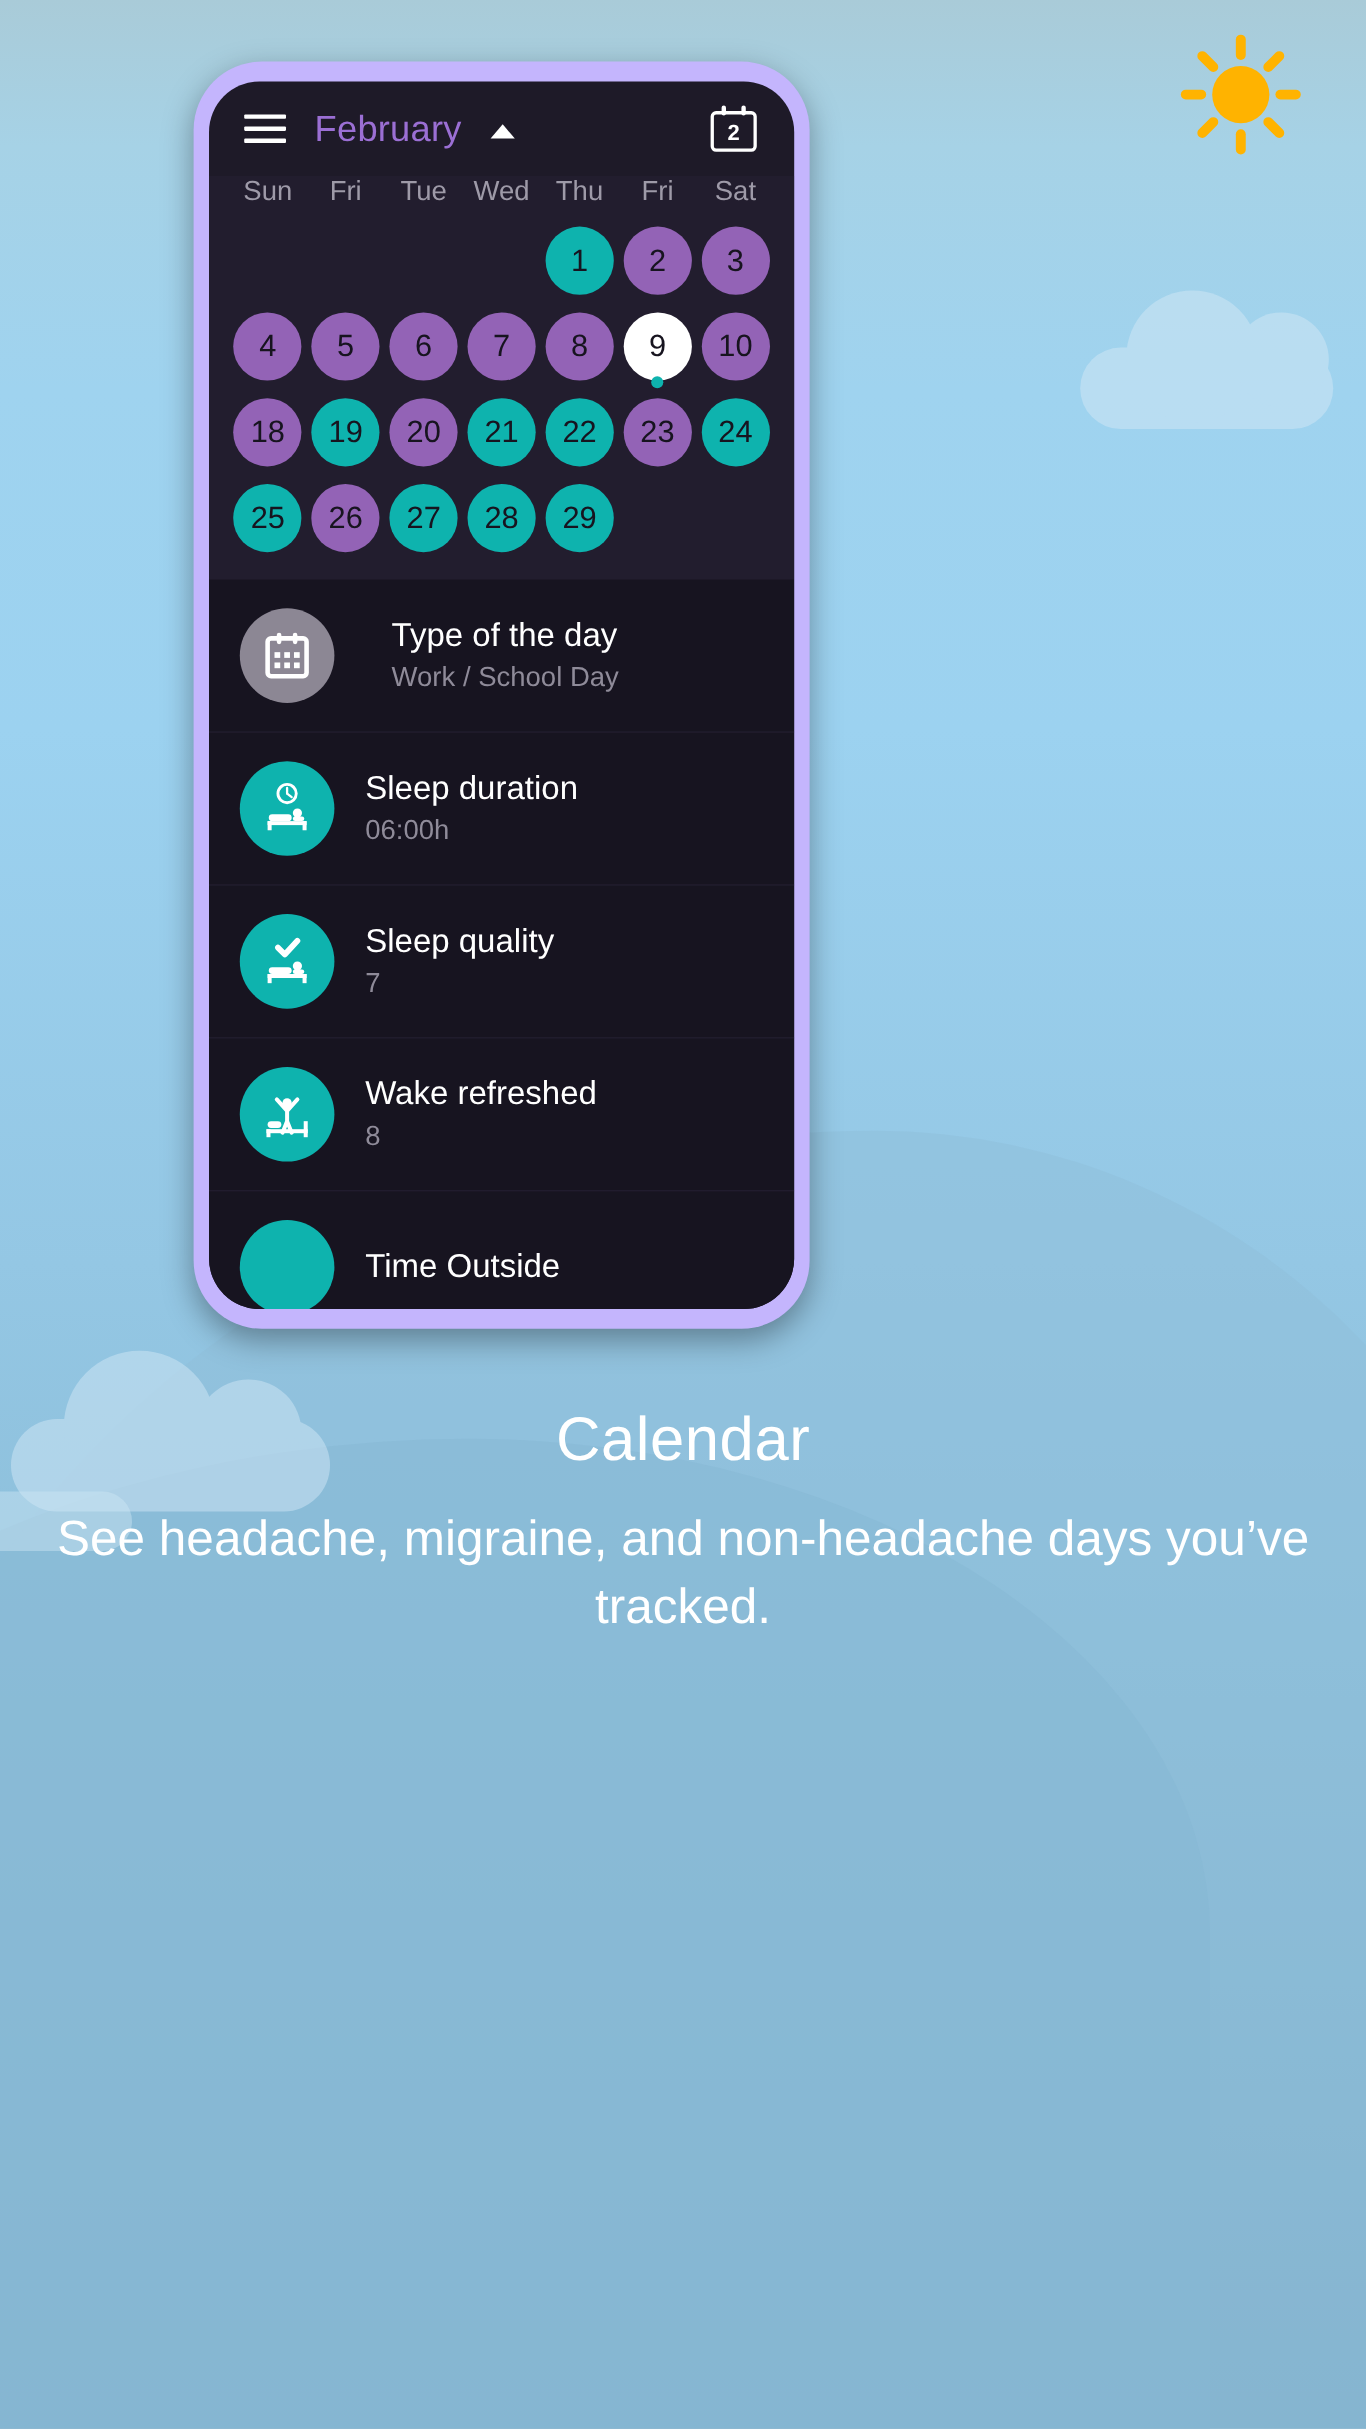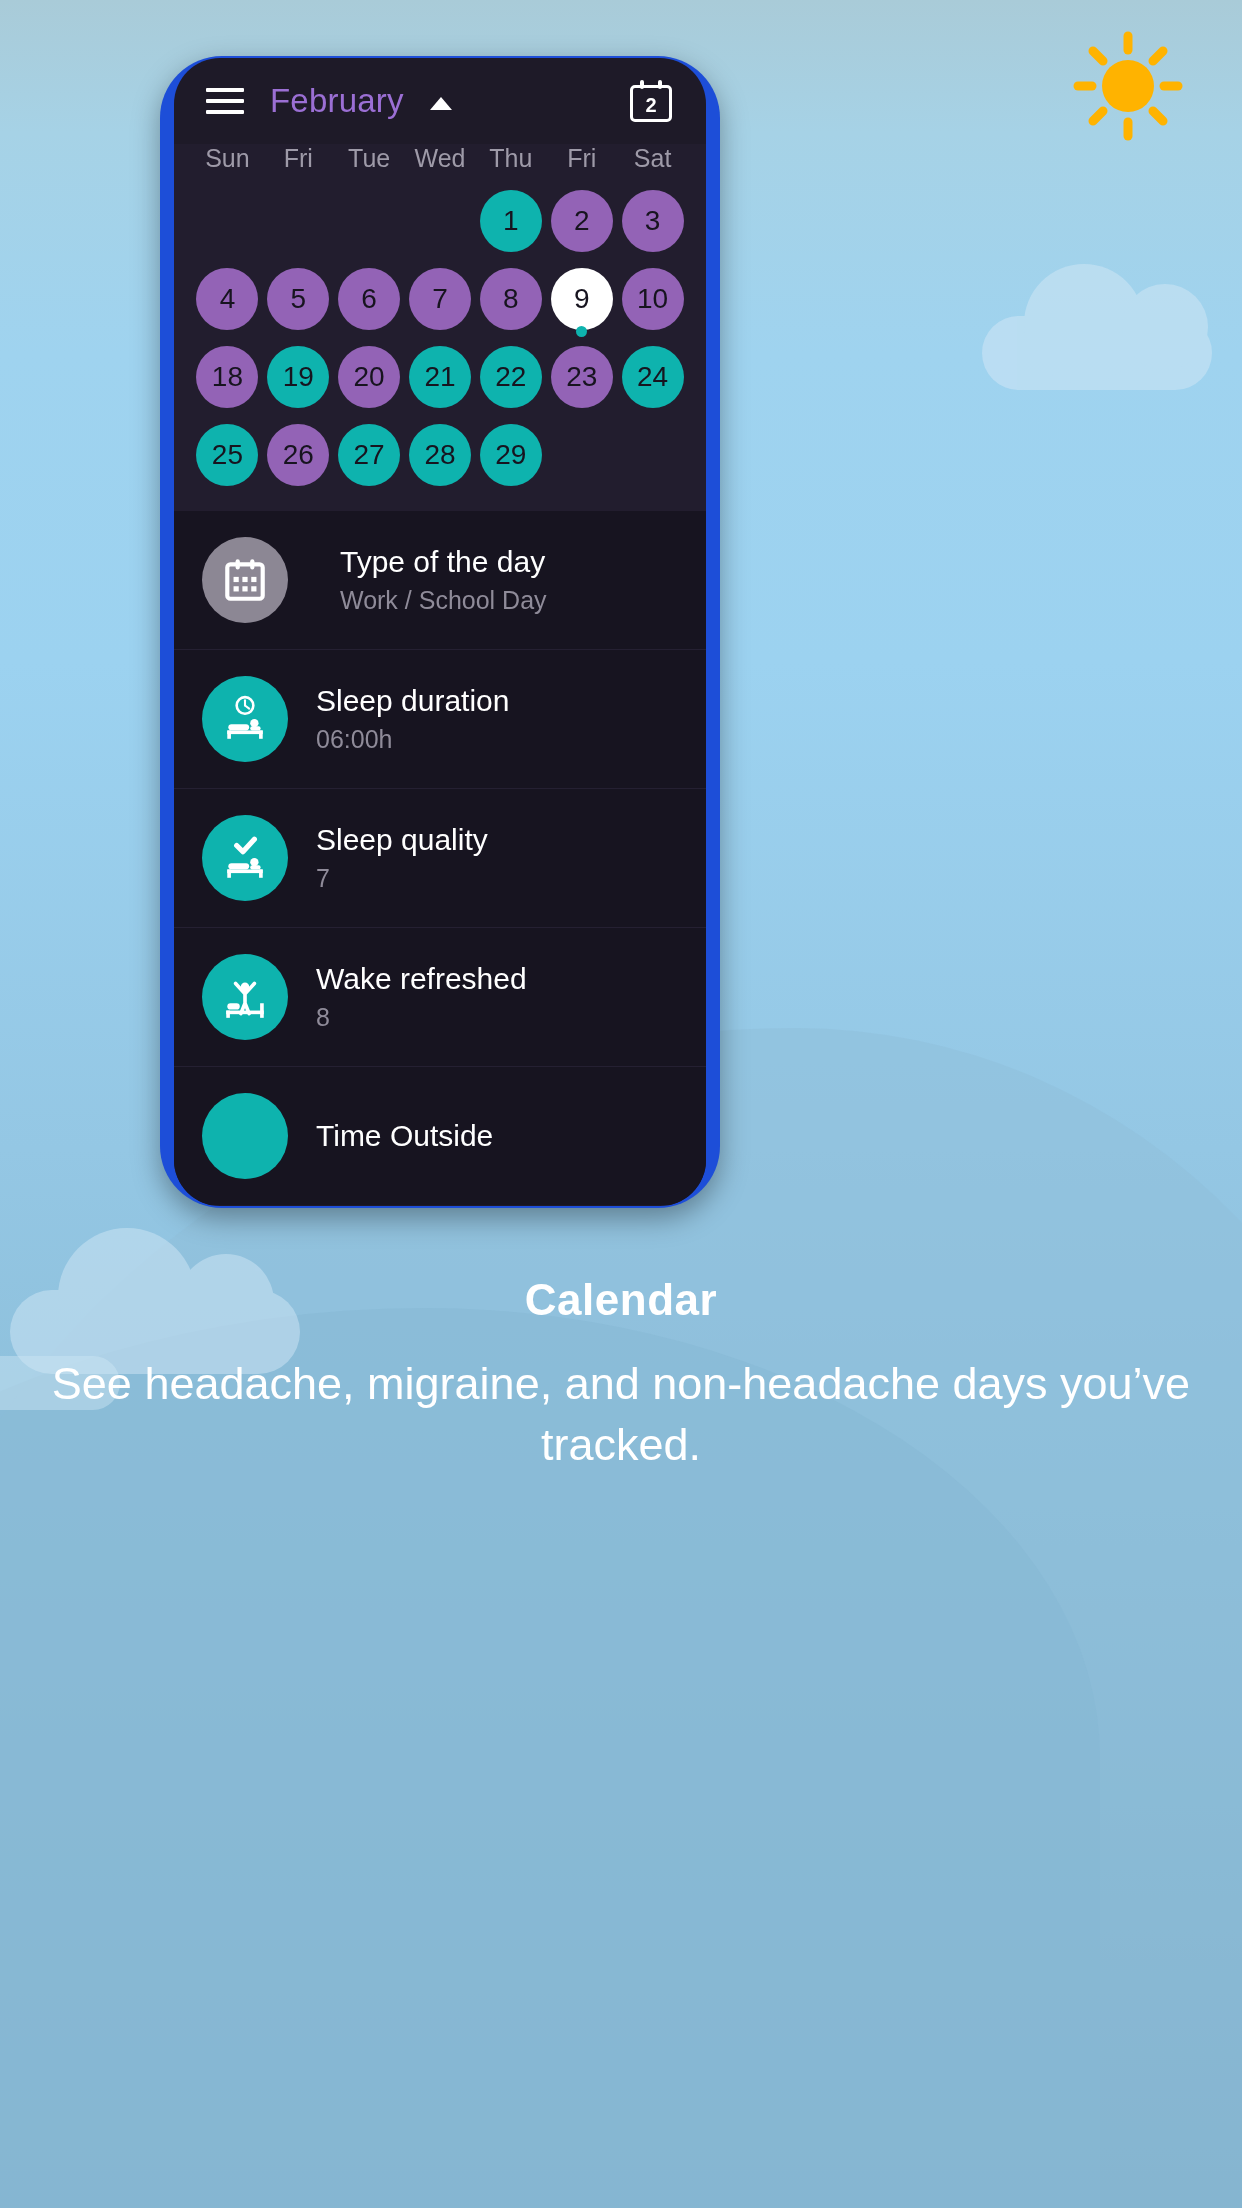--- a/index.html
+++ b/index.html
@@ -30,25 +30,25 @@
   .cloud.c2:before { content:""; position:absolute; width:138px; height:138px; background:#cfe6f5; border-radius:50%; left:48px; top:-62px; }
   .cloud.c2:after { content:""; position:absolute; width:96px; height:96px; background:#cfe6f5; border-radius:50%; left:168px; top:-36px; }
   .cloud.c3 { width:150px; height:54px; left:-30px; top:1356px; opacity:.45; }
 
   
   .sun-wrap { position:absolute; right:48px; top:20px; width:132px; height:132px; }
   .sun-wrap svg { display:block; }
 
   
   .phone {
-    position:absolute; left:160px; top:56px; width:560px; height:1152px;
-    background:#1d4ed8;
+    position:absolute; left:176px; top:56px; width:560px; height:1152px;
+    background:#c4b5fd;
     border-radius:62px;
     box-shadow:0 10px 28px rgba(0,0,0,.35);
-    padding:2px 14px;
+    padding:18px 14px;
   }
   .phone-inner {
     width:100%; height:100%;
     background:#1e1a28;
     border-radius:46px;
     overflow:hidden;
     position:relative;
   }
 
   
@@ -110,21 +110,21 @@
     flex:0 0 auto;
   }
   .icon-circle.teal { background:#0eb3ae; }
   .icon-circle.gray { background:#8c8794; }
   .row-text { margin-left:28px; }
   .row-title { color:#ffffff; font-size:30px; line-height:1.24; }
   .row-value { color:#8f8b99; font-size:25px; line-height:1.34; margin-top:4px; }
 
   
   .caption { position:absolute; left:0; right:0; top:1275px; text-align:center; color:#fff; }
-  .caption h1 { font-size:44px; font-weight:bold; letter-spacing:.5px; }
+  .caption h1 { font-size:56px; font-weight:normal; letter-spacing:.5px; }
   .caption p { font-size:45px; font-weight:normal; line-height:1.36; margin-top:28px; }
 </style>
 </head>
 <body>
 
 <div class="sky">
   <div class="hill"></div>
   <div class="hill2"></div>
   <div class="cloud c1"></div>
   <div class="cloud c2"></div>

